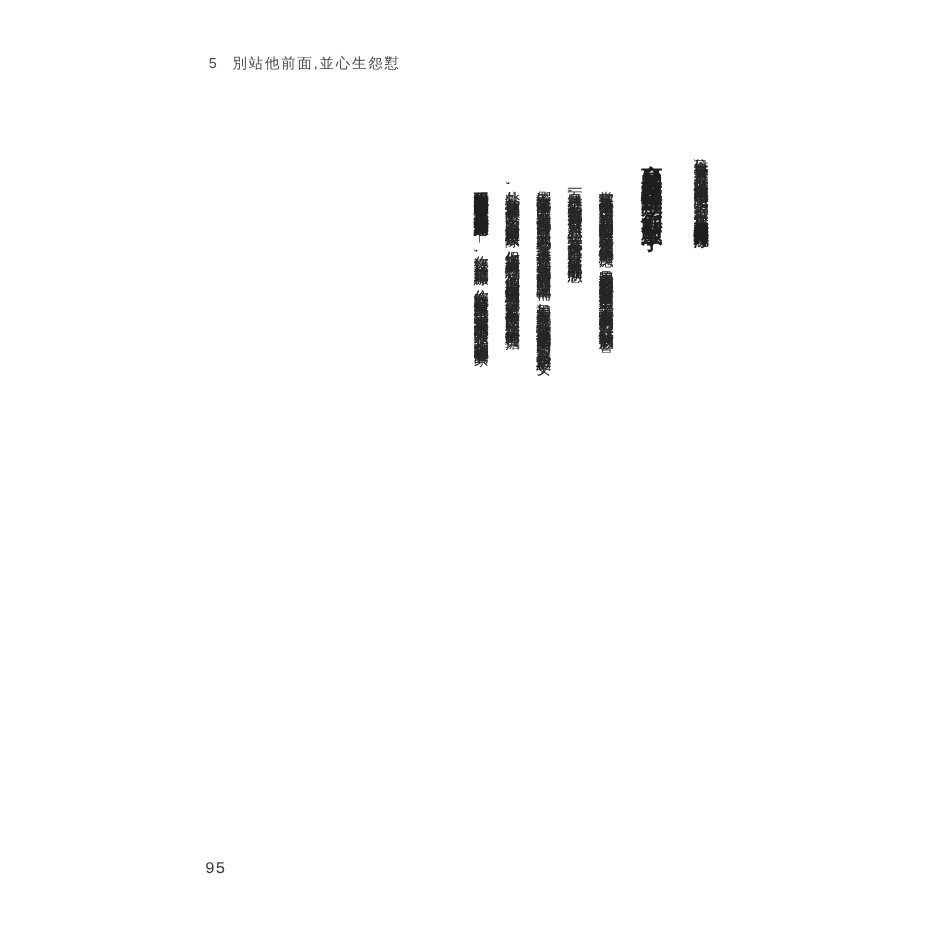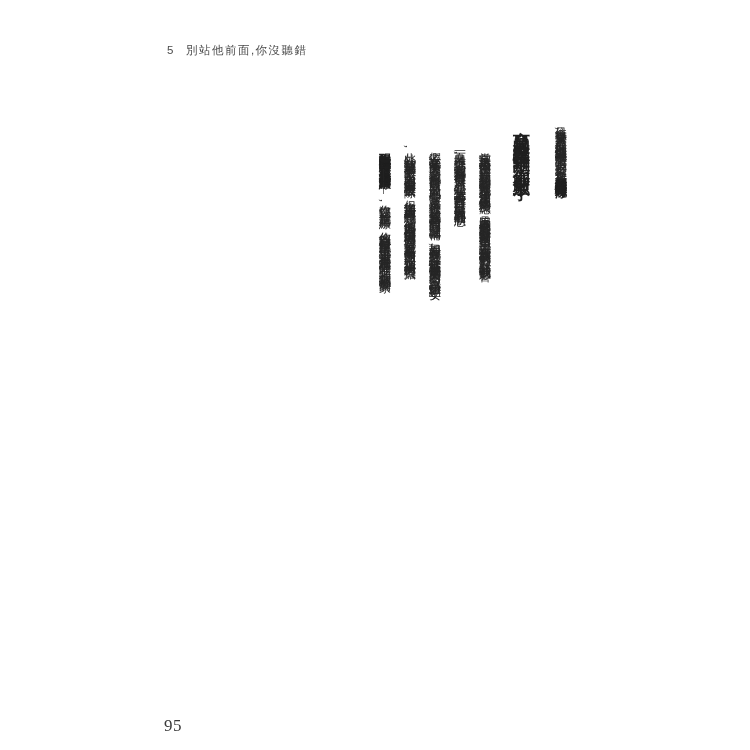--- a/index.html
+++ b/index.html
@@ -62,36 +62,36 @@
     margin-block-end: 11px;
     font-family: "Liberation Sans", "DejaVu Sans", sans-serif;
     font-size: 17px;
     font-weight: 700;
     letter-spacing: 3px;
     line-height: 27px;
     color: #171717;
   }
   .page-number {
     position: absolute;
-    top: 716px;
+    top: 687px;
     left: 164px;
-    font-family: Liberation Serif, serif;
-    font-size: 17px;
+    font-family: Liberation Mono, monospace;
+    font-size: 13px;
     color: #3a3a3a;
     letter-spacing: 0.5px;
   }
 </style>
 </head>
 <body>
 
 <div class="page">
 
   <div class="running-header">
     <span>5</span>
-    <span>別站他前面,你沒聽錯</span>
+    <span>別站他前面,並心生怨懟</span>
   </div>
 
   <div class="vtext">
       <p class="para"><span class="run">位只會令雙方受盡折磨,父母的救世主情結隱藏在潛意識中,不容易察覺,但它會在孩子行為與</span><span class="run bold">我們的意願相悖時浮現。</span></p>
       <h2 class="heading"><span class="run bold">育兒的最終結果是離別,你卻不願放手</span></h2>
       <p class="para indent"><span class="run">當家長認為孩子的人生決定很糟,或是和我們設想的最佳方案天差地遠時,便會產生強烈的情緒反應。這是因為我們過分認同自己身為家長和救世主的角色,認為子女應該服從於我們的權力,並心甘情願被我們影響。</span></p>
       <p class="para indent"><span class="run">而一旦孩子不聽話,我們就會覺得自己被侮辱,並心生怨懟,認為孩子是在針對自己,進而打破雙方內心的平和狀態。</span></p>
       <p class="para indent"><span class="run">假設子女在生活某些方面失敗了,我們也會覺得自己失敗,並因此感到不安;或是孩子不擅長社交,我們會認為這是自己的問題,並試圖彌補。如果家長對此缺乏意識,救世主情結就會使我們承受莫大的壓力,認為自己必須「糾正」子女。</span></p>
       <p class="para indent"><span class="run">此外,當我們發現孩子不受教時,內心的不滿更是會直接衝破天際。但你知道孩子內心有何感想嗎?他們會因為自己把事情搞砸而感到羞愧,這就是家長在不自知的狀況下,強加給孩子的另一種負擔。</span></p>
       <p class="para indent"><span class="run bold">覺醒育兒法的關鍵目標之一,就是要和孩子劃清界線</span><span class="run">——你沒聽錯,就是劃清界線。你的自尊心這時可能想跳出來抗議,畢竟誰都不想成為那種在外人眼中,和孩子一點關係都沒有的家</span></p>

